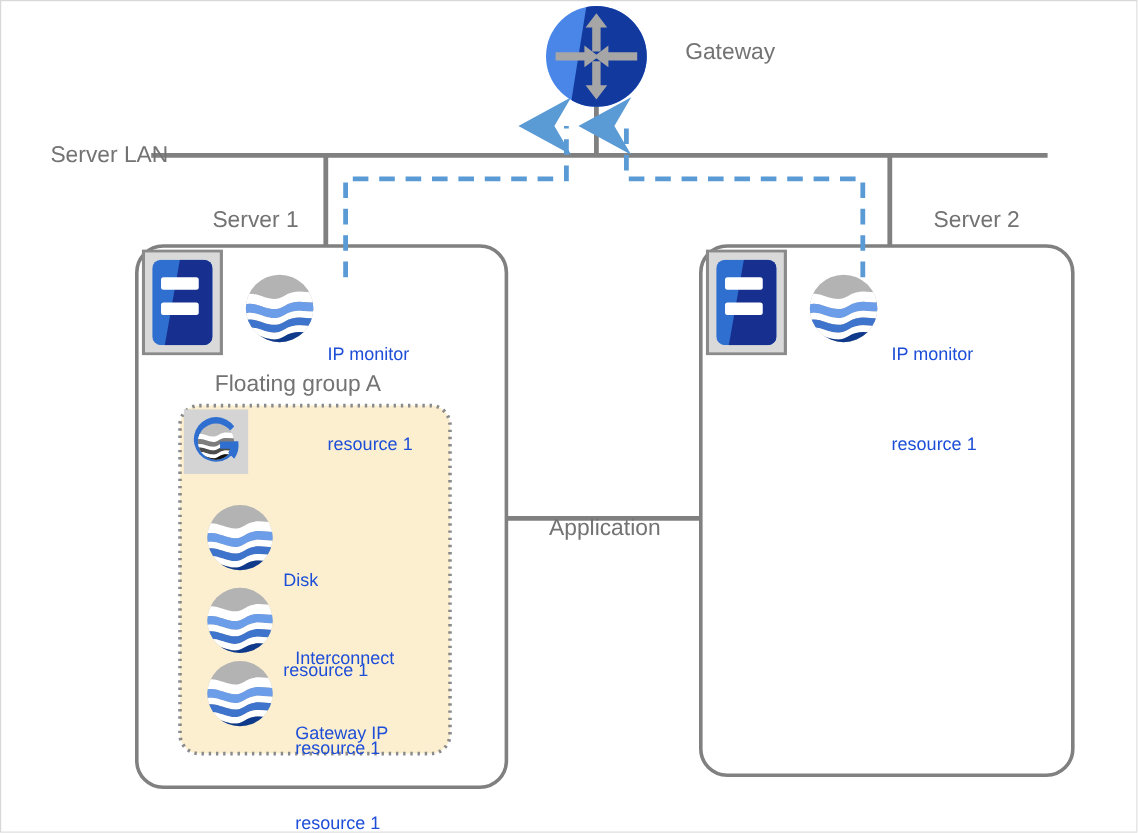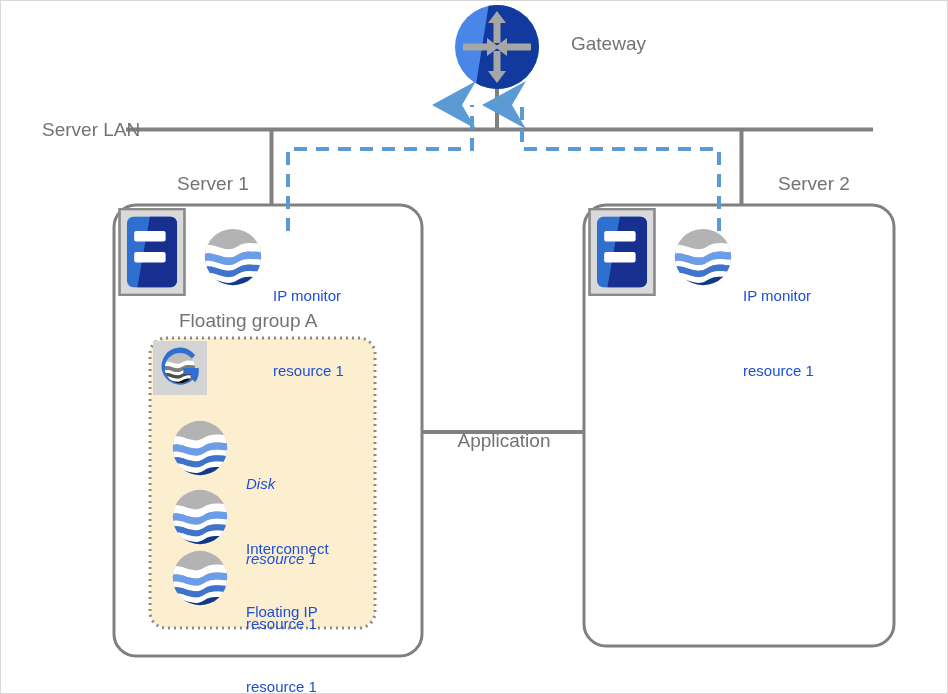--- a/index.html
+++ b/index.html
@@ -185,28 +185,28 @@
   <div class="res-label" style="left:272px; top:232px;">
     <div>IP monitor</div>
     <div>resource 1</div>
   </div>
 
   <div class="res-label" style="left:742px; top:232px;">
     <div>IP monitor</div>
     <div>resource 1</div>
   </div>
 
-  <div class="res-label" style="left:245px; top:420px;font-style:italic;">
+  <div class="res-label" style="left:235px; top:420px;">
     <div>Disk</div>
     <div>resource 1</div>
   </div>
 
   <div class="res-label" style="left:245px; top:485px;">
     <div>Interconnect</div>
     <div>resource 1</div>
   </div>
 
   <div class="res-label" style="left:245px; top:548px;">
-    <div>Floating IP</div>
+    <div>Gateway IP</div>
     <div>resource 1</div>
   </div>
 
 </div>
 
 </body></html>

